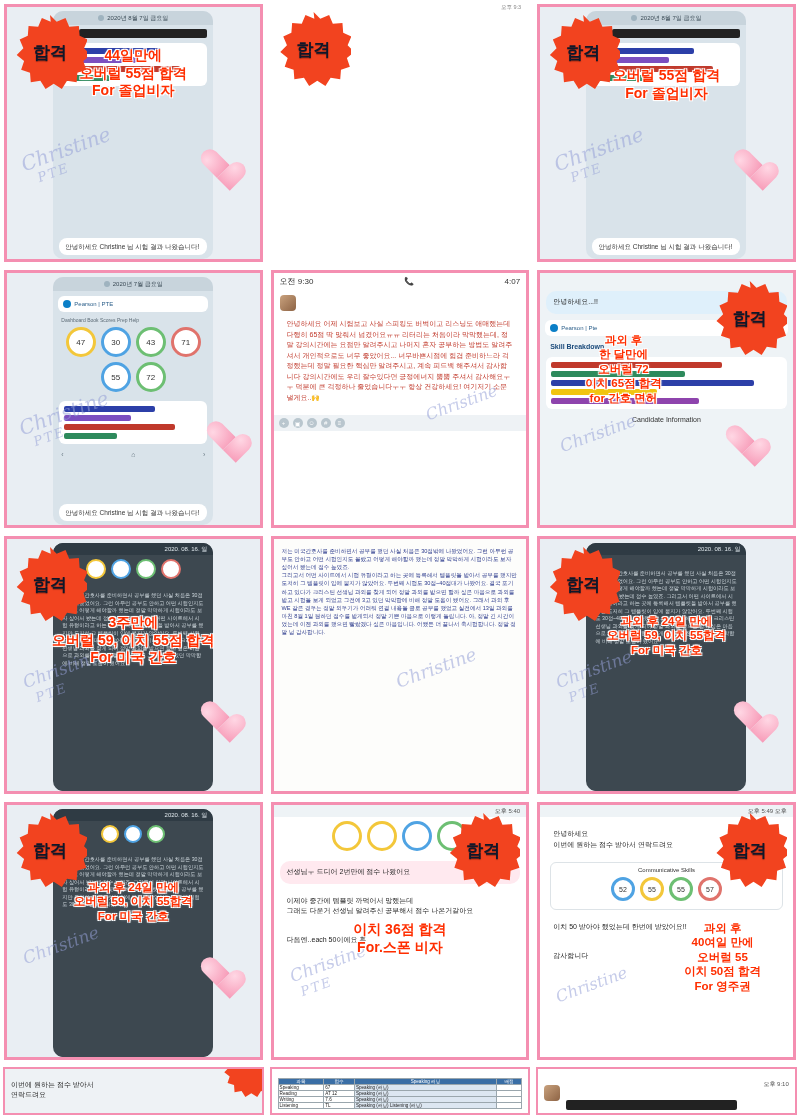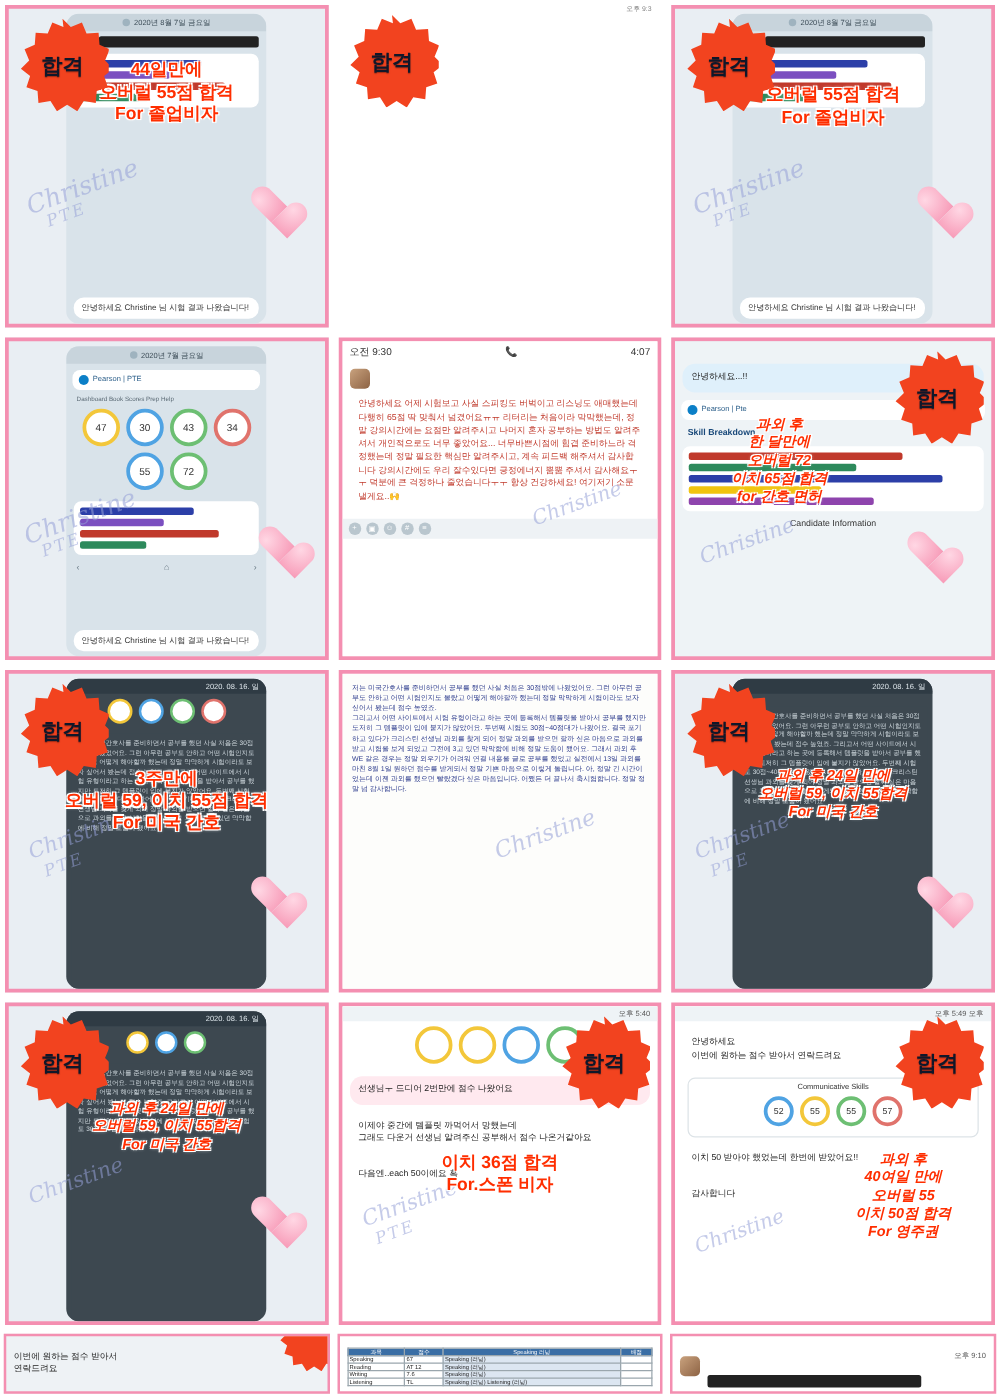--- a/index.html
+++ b/index.html
@@ -129,21 +129,21 @@
     text-align:center;
     color:#ff2e00;
     font-weight:bold;
     font-size: 14px;
     line-height: 1.25;
     text-shadow: -1px -1px 0 #fff, 1px -1px 0 #fff, -1px 1px 0 #fff, 1px 1px 0 #fff, 0 0 3px #fff;
     z-index: 5;
     white-space: pre-line;
     pointer-events:none;
   }
-  .overlay.small { font-size: 11.5px; font-style: italic; }
+  .overlay.small { font-size: 11.5px; }
   .overlay.t40 { top: 40px; }
   .overlay.t60 { top: 60px; }
   .overlay.t75 { top: 75px; }
   .overlay.t105 { top: 116px; }
   .wm {
     position:absolute;
     color: rgba(150,160,215,.55);
     font-style: italic;
     font-size: 20px;
     transform: rotate(-20deg);
@@ -265,21 +265,21 @@
           </div>
         <div class="pearson">
           <span class="pill"></span>
           <span>Pearson | PTE</span>
         </div>
         <div style="font-size:5px;color:#5c6b76;padding:0 8px">Dashboard  Book  Scores  Prep  Help</div>
         <div class="circles">
           <div class="circ y">47</div>
           <div class="circ b">30</div>
           <div class="circ g">43</div>
-          <div class="circ r">34</div>
+          <div class="circ r">71</div>
           <div class="circ b">55</div>
           <div class="circ g">72</div>
         </div>
         <div class="scorebox">
           <div class="bars">
             <div class="bar" style="width:66%;background:#2c3fa8"></div>
             <div class="bar" style="width:48%;background:#7b4fc0"></div>
             <div class="bar" style="width:80%;background:#c0392b"></div>
             <div class="bar" style="width:38%;background:#2d8a5c"></div>
           </div>

